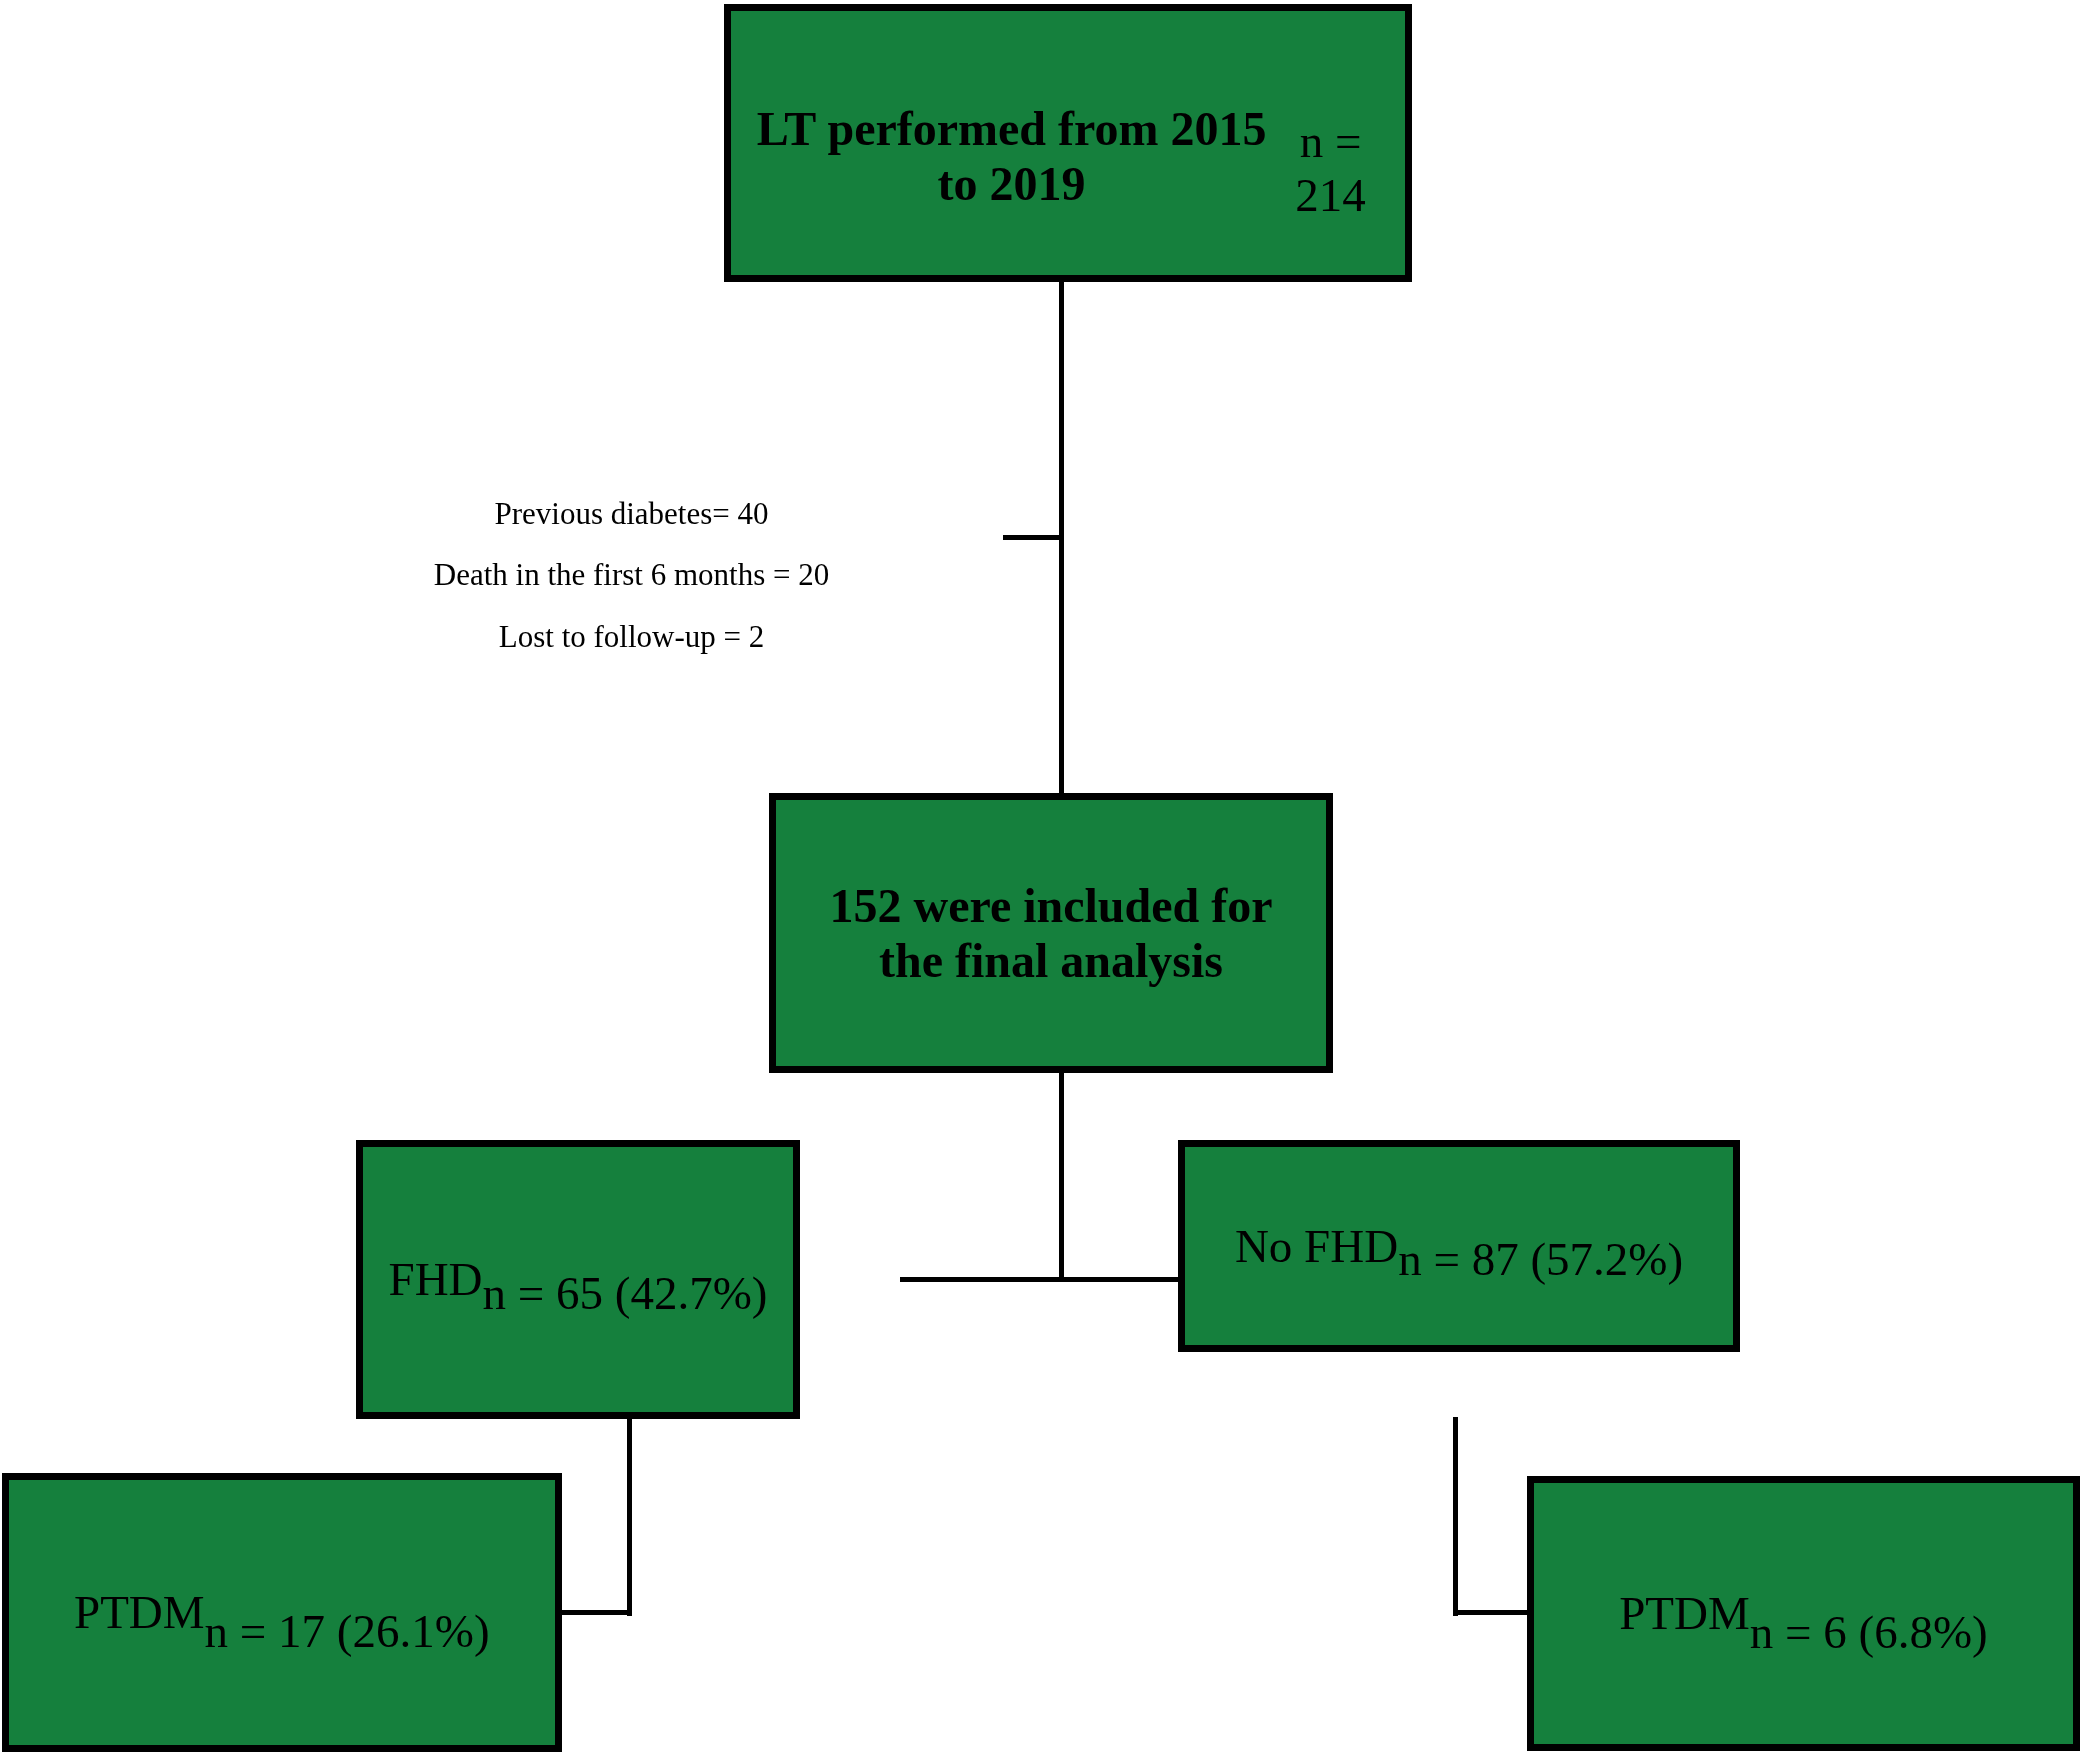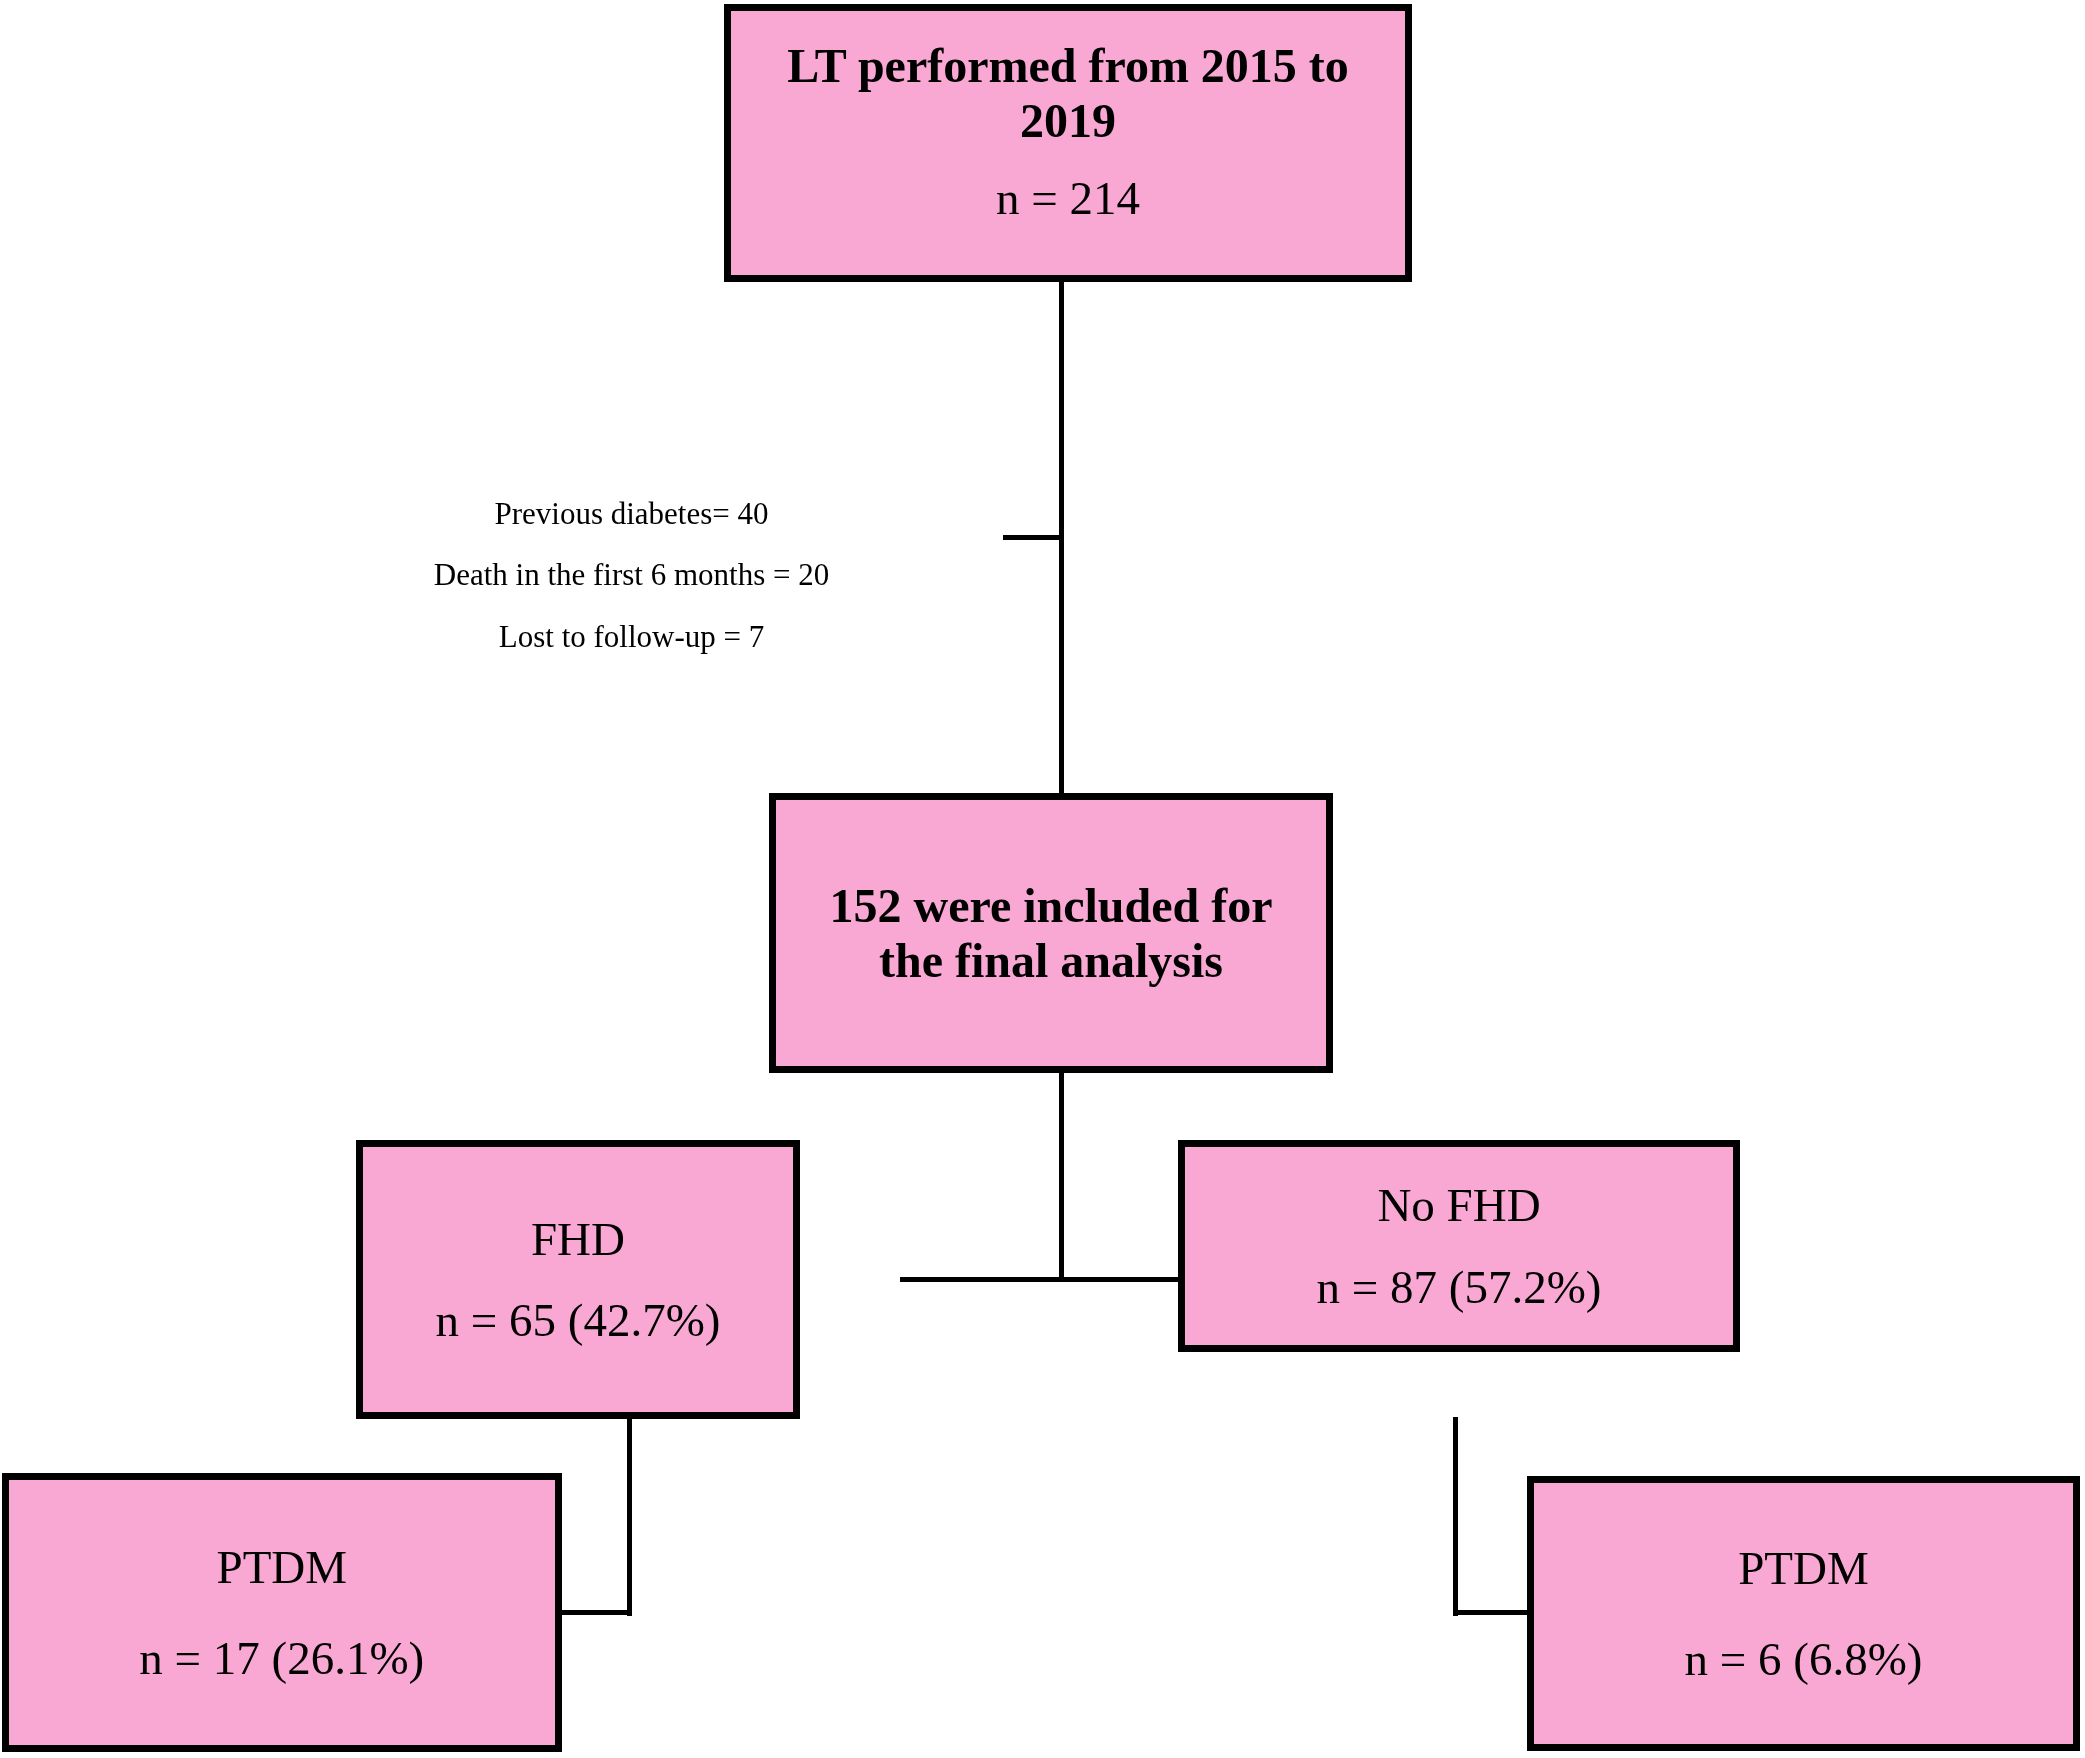--- a/index.html
+++ b/index.html
@@ -15,23 +15,23 @@
     font-family: "Liberation Serif", "DejaVu Serif", serif;
     color: #000000;
     overflow: hidden;
   }
 
   
   .fbox {
     position: absolute;
     box-sizing: border-box;
     border: 7.2px solid #000000;
-    background: #f9a8d4;
+    background: #15803d;
     display: flex;
-    flex-direction: column;
+    flex-direction: row;
     align-items: center;
     justify-content: center;
     text-align: center;
   }
   .fbox .title {
     font-size: 48px;
     line-height: 1.15;
     white-space: pre-line;
   }
   .fbox .title.bold { font-weight: bold; }
@@ -111,21 +111,21 @@
   <div class="line" id="elbow-right-h"></div>
 
   <div class="fbox" id="box-top">
     <div class="title bold">LT performed from 2015 to 2019</div>
     <div class="sub">n = 214</div>
   </div>
 
   <div id="exclusion">
     <div class="item">Previous diabetes= 40</div>
     <div class="item">Death in the first 6 months = 20</div>
-    <div class="item">Lost to follow-up = 7</div>
+    <div class="item">Lost to follow-up = 2</div>
   </div>
 
   <div class="fbox" id="box-included">
     <div class="title bold">152 were included for the final analysis</div>
   </div>
 
   <div class="fbox" id="box-fhd">
     <div class="title">FHD</div>
     <div class="sub">n = 65 (42.7%)</div>
   </div>

